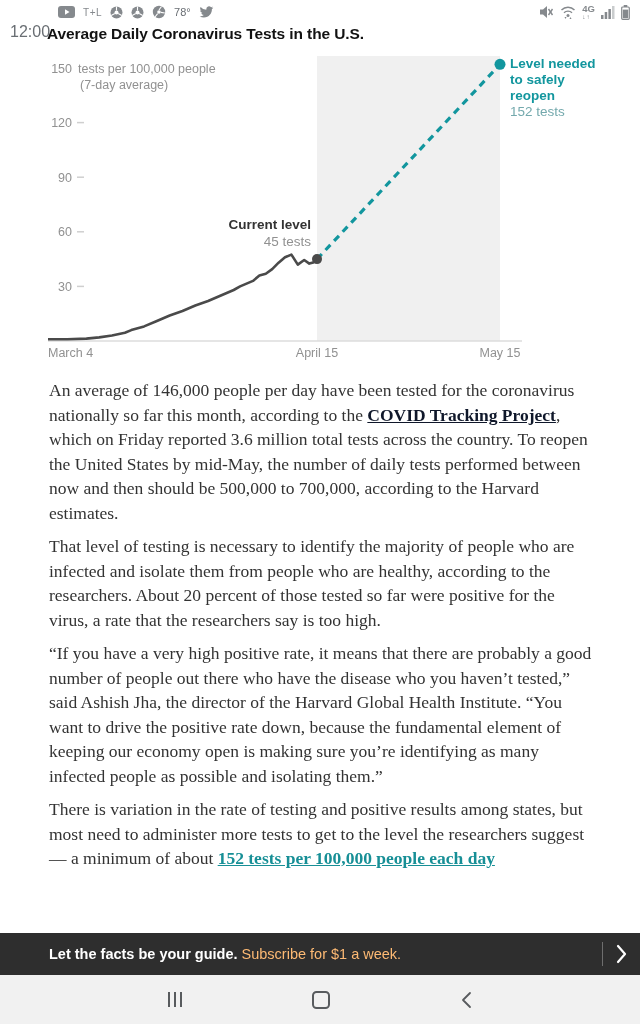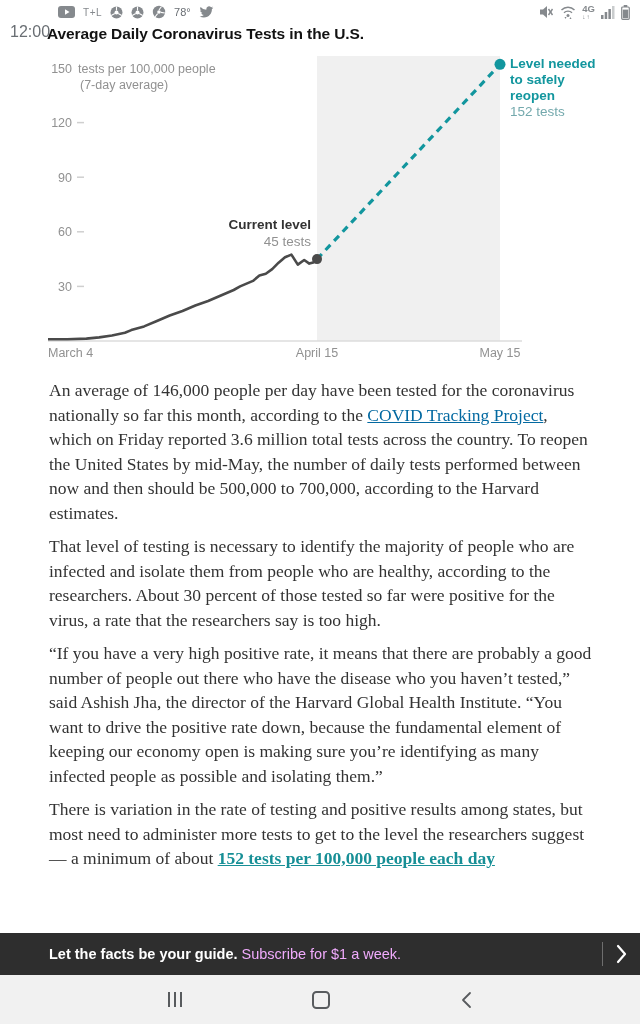--- a/index.html
+++ b/index.html
@@ -20,29 +20,29 @@
 
   
   .chart-title{position:absolute;left:47px;top:25px;font-size:15.5px;font-weight:bold;
                color:#121212;z-index:2;letter-spacing:-0.1px;}
   #chart-svg{position:absolute;left:0;top:0;z-index:1;}
 
   
   .article{position:absolute;left:49px;top:378px;width:545px;z-index:1;
            font-family:"Liberation Serif",serif;font-size:17.5px;line-height:24.5px;color:#333;}
   .article p{margin:0 0 9px 0;}
-  a.std-link{color:#0369a1;text-decoration:underline;cursor:pointer;}
+  a.std-link{color:#0f172a;text-decoration:underline;cursor:pointer;font-weight:bold;}
   a.teal-link{color:#178f96;font-weight:bold;text-decoration:underline;cursor:pointer;}
 
   
   .banner{position:absolute;left:0;top:933px;width:640px;height:42px;background:#2e2e2e;
           display:flex;align-items:center;z-index:10;color:#fff;font-size:14.5px;cursor:pointer;}
   .banner-text{padding-left:49px;flex:1;white-space:nowrap;}
   .banner-text b{font-weight:bold;}
-  .banner-text span{color:#f0abfc;}
+  .banner-text span{color:#fdba74;}
   .banner-divider{width:1px;height:24px;background:#6e6e6e;}
   .banner-chevron{width:37px;height:42px;display:flex;align-items:center;justify-content:center;
                   background:none;border:none;cursor:pointer;padding:0;}
 
   
   .navbar{position:absolute;left:0;top:975px;width:640px;height:49px;background:#f1f1f1;
           display:flex;align-items:center;justify-content:center;gap:122px;z-index:10;}
   .nav-btn{background:none;border:none;padding:4px;cursor:pointer;display:flex;
            align-items:center;justify-content:center;}
   .recents{display:flex;gap:3.5px;}
@@ -141,21 +141,21 @@
       <text x="311" y="229.10000000000002" text-anchor="end" fill="#333333" font-size="13.5" font-weight="bold" font-family="&quot;Liberation Sans&quot;,sans-serif">Current level</text>
       <text x="311" y="246.10000000000002" text-anchor="end" fill="#919191" font-size="13.5" font-family="&quot;Liberation Sans&quot;,sans-serif">45 tests</text>
       <text x="510" y="68.36000000000001" fill="#12969e" font-size="13.5" font-weight="bold" font-family="&quot;Liberation Sans&quot;,sans-serif">Level needed</text>
       <text x="510" y="84.36000000000001" fill="#12969e" font-size="13.5" font-weight="bold" font-family="&quot;Liberation Sans&quot;,sans-serif">to safely</text>
       <text x="510" y="100.36000000000001" fill="#12969e" font-size="13.5" font-weight="bold" font-family="&quot;Liberation Sans&quot;,sans-serif">reopen</text>
       <text x="510" y="116.36000000000001" fill="#74a9ad" font-size="13.5" font-family="&quot;Liberation Sans&quot;,sans-serif">152 tests</text>
     </svg>
 
   <div class="article">
     <p><span>An average of 146,000 people per day have been tested for the coronavirus nationally so far this month, according to the </span><a class="std-link">COVID Tracking Project</a><span>, which on Friday reported 3.6 million total tests across the country. To reopen the United States by mid-May, the number of daily tests performed between now and then should be 500,000 to 700,000, according to the Harvard estimates.</span></p>
-    <p>That level of testing is necessary to identify the majority of people who are infected and isolate them from people who are healthy, according to the researchers. About 30 percent of those tested so far were positive for the virus, a rate that the researchers say is too high.</p>
+    <p>That level of testing is necessary to identify the majority of people who are infected and isolate them from people who are healthy, according to the researchers. About 20 percent of those tested so far were positive for the virus, a rate that the researchers say is too high.</p>
     <p>“If you have a very high positive rate, it means that there are probably a good number of people out there who have the disease who you haven’t tested,” said Ashish Jha, the director of the Harvard Global Health Institute. “You want to drive the positive rate down, because the fundamental element of keeping our economy open is making sure you’re identifying as many infected people as possible and isolating them.”</p>
     <p><span>There is variation in the rate of testing and positive results among states, but most need to administer more tests to get to the level the researchers suggest — a minimum of about </span><a class="teal-link">152 tests per 100,000 people each day</a><span></span></p>
   </div>
 
   <div class="banner">
     <div class="banner-text">
       <b>Let the facts be your guide.</b><span> Subscribe for $1 a week.</span>
     </div>
     <div class="banner-divider"></div>
     <button class="banner-chevron">

